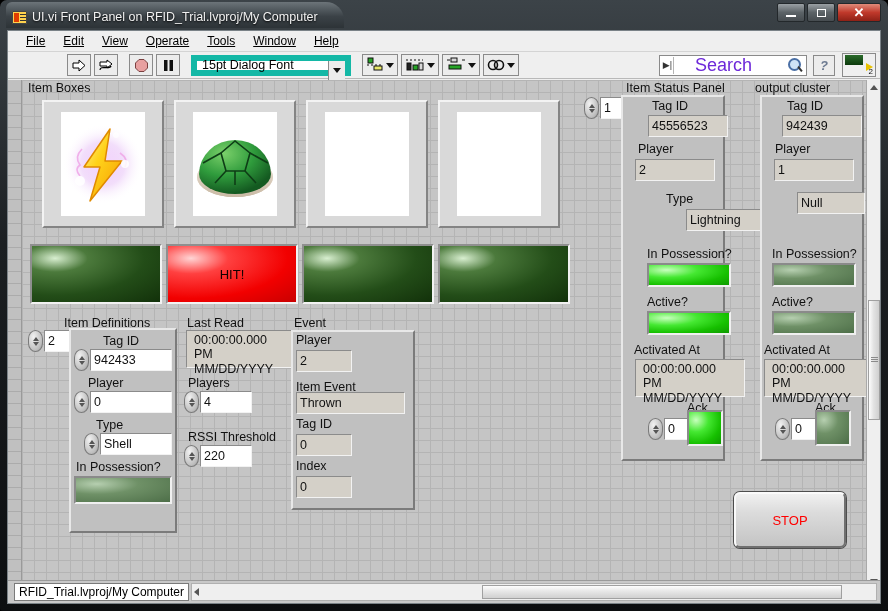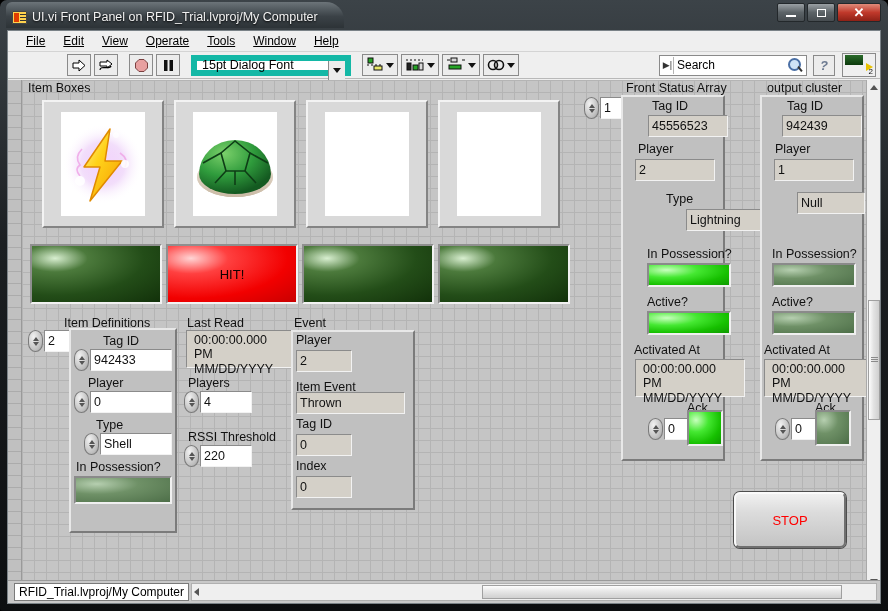--- a/index.html
+++ b/index.html
@@ -103,21 +103,21 @@
   .search-box {
     margin-left: auto; width: 148px; height: 21px; background: #fff;
     border: 1px solid #8a8a8a; display: flex; align-items: center;
     padding-left: 2px; gap: 3px; position: relative;
   }
   .search-box .lead {
     width: 12px; height: 17px; border-right: 1px solid #b5b5b5;
     display:flex; align-items:center; justify-content:center;
     font-size: 9px; color: #333;
   }
-  .search-box .ph { font-size: 12px; color: #000000; }
+  .search-box .ph { font-size: 18px; color: #6d28d9; margin-left: 18px; }
   .mag {
     position: absolute; right: 5px; top: 2px; width: 13px; height: 13px;
   }
   .mag::before {
     content:''; position: absolute; width: 9px; height: 9px; border-radius: 50%;
     border: 2px solid #4a6fa5; background: #cfe3f7; left:0; top:0;
   }
   .mag::after {
     content:''; position: absolute; width: 2px; height: 6px; background: #333;
     right: 0px; bottom: -1px; transform: rotate(-40deg);
@@ -561,21 +561,21 @@
         <div class="cluster" style="left:269px; top:250px; width:124px; height:180px;"></div>
         <div class="lbl" style="left:274px; top:253px;">Player</div>
         <div class="ind" style="left:274px; top:270px; width:56px; height:22px;">2</div>
         <div class="lbl" style="left:274px; top:300px;">Item Event</div>
         <div class="ind" style="left:274px; top:312px; width:109px; height:22px;">Thrown</div>
         <div class="lbl" style="left:274px; top:337px;">Tag ID</div>
         <div class="ind" style="left:274px; top:354px; width:56px; height:22px;">0</div>
         <div class="lbl" style="left:274px; top:379px;">Index</div>
         <div class="ind" style="left:274px; top:396px; width:56px; height:22px;">0</div>
 
-        <div class="lbl" style="left:604px; top:1px;">Front Status Array</div>
+        <div class="lbl" style="left:604px; top:1px;">Item Status Panel</div>
         <div class="spin" style="left:562px; top:17px;">
           <i class="tu"></i>
           <i class="td"></i>
         </div>
         <div class="ctl" style="left:578px; top:17px; width:26px; height:22px;">1</div>
 
         <div class="array-frame" style="left:599px; top:15px; width:104px; height:366px;"></div>
         <div class="lbl" style="left:630px; top:19px;">Tag ID</div>
         <div class="ind" style="left:626px; top:35px; width:80px; height:22px;">45556523</div>
         <div class="lbl" style="left:616px; top:62px;">Player</div>
@@ -598,21 +598,21 @@
         <div class="lbl" style="left:665px; top:321px;">Ack</div>
         <div class="spin" style="left:626px; top:338px;">
           <i class="tu"></i>
           <i class="td"></i>
         </div>
         <div class="ctl" style="left:642px; top:338px; width:30px; height:22px;">0</div>
         <div class="led" style="left:665px; top:330px; width:36px; height:36px;">
           <div class="led-on"></div>
         </div>
 
-        <div class="lbl" style="left:733px; top:1px;margin-left:12px;">output cluster</div>
+        <div class="lbl" style="left:733px; top:1px;">output cluster</div>
         <div class="array-frame" style="left:738px; top:15px; width:104px; height:366px;"></div>
         <div class="lbl" style="left:765px; top:19px;">Tag ID</div>
         <div class="ind" style="left:760px; top:35px; width:80px; height:22px;">942439</div>
         <div class="lbl" style="left:753px; top:62px;">Player</div>
         <div class="ind" style="left:752px; top:79px; width:80px; height:22px;">1</div>
         <div class="lbl" style="left:778px; top:112px;">Type</div>
         <div class="ind" style="left:775px; top:112px; width:68px; height:22px;">Null</div>
         <div class="lbl" style="left:750px; top:167px;">In Possession?</div>
         <div class="led" style="left:750px; top:183px; width:84px; height:24px;">
           <div class="led-off"></div>

